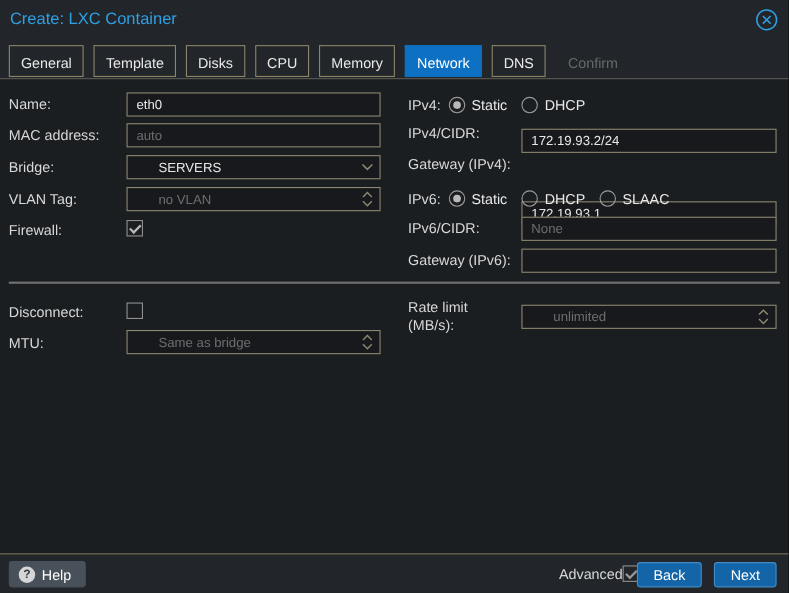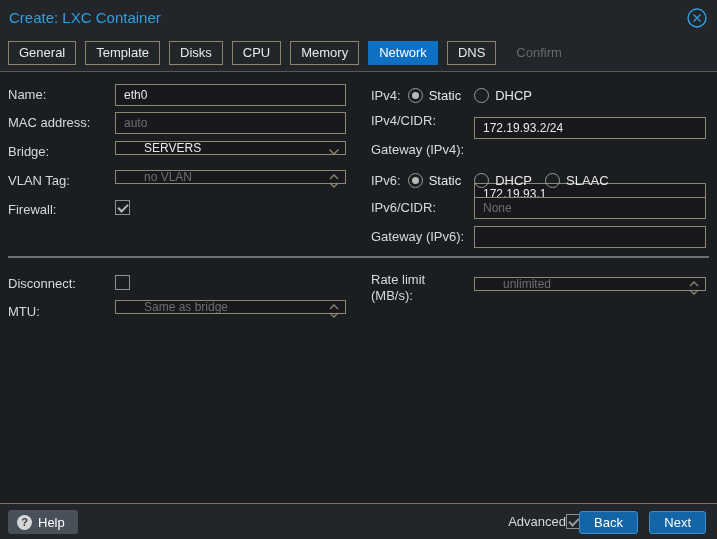--- a/index.html
+++ b/index.html
@@ -7,31 +7,31 @@
   body { font-family:"Liberation Sans","DejaVu Sans",sans-serif; font-size:13px; color:#d8d8d8; }
 
   .dialog { position:relative; width:717px; height:539px; background:#1b1e21; outline:1px solid #000; overflow:hidden; }
 
   
   .hdr { position:absolute; top:0; left:0; right:0; height:72px; background:#22262a; border-bottom:1px solid #5c5a50; }
   .title { position:absolute; left:9px; top:9px; font-size:15px; color:#2f9fe3; }
   .close-btn { position:absolute; right:9px; top:7px; width:22px; height:22px; cursor:pointer; }
 
   .tabs { position:absolute; left:8px; top:41px; display:flex; gap:9px; align-items:center; }
-  .tab { padding:3px 10px 4px; border:1px solid #8a8468; color:#e8e8e8; background:transparent; font-size:13px; white-space:nowrap; }
+  .tab { padding:8px 10px 4px; border:1px solid #8a8468; color:#e8e8e8; background:transparent; font-size:13px; white-space:nowrap; }
   .tab.active { background:#0d70c2; border-color:#0d70c2; color:#fff; }
   .tab.disabled { border-color:transparent; color:#686868; }
 
   
   .lbl { position:absolute; color:#d8d8d8; line-height:16px; }
   .field { position:absolute; height:22px; background:#17191c; border:1px solid #8d8872; color:#e8e8e8;
            font-family:inherit; font-size:12px; padding:2px 8px; outline:none; }
   .field::placeholder { color:#6e6e6e; opacity:1; }
   .fwrap { position:absolute; }
-  .fwrap .field { position:static; width:100%; height:14px; display:block;padding-left:28px; }
+  .fwrap .field { position:static; width:100%; height:22px; display:block;padding-left:28px; }
   .fwrap .tool { position:absolute; right:6px; top:0; height:22px; display:flex; align-items:center; }
 
   .checkbox { position:absolute; width:15px; height:15px; border:1px solid #8f8f8f; background:transparent; }
   .checkbox.checked::after { content:''; display:block; width:4px; height:8px; margin:1px 0 0 4px;
                              border-right:2px solid #b8b8b8; border-bottom:2px solid #b8b8b8; transform:rotate(45deg); }
 
   .radio-row { position:absolute; display:flex; align-items:center; height:16px; }
   .radio-row .glbl { margin-right:7px; }
   .radio-opt { display:flex; align-items:center; margin-right:13px; }
   .radio { width:15px; height:15px; border-radius:50%; border:1px solid #9a9a9a; margin-right:6px; flex:0 0 auto; }

